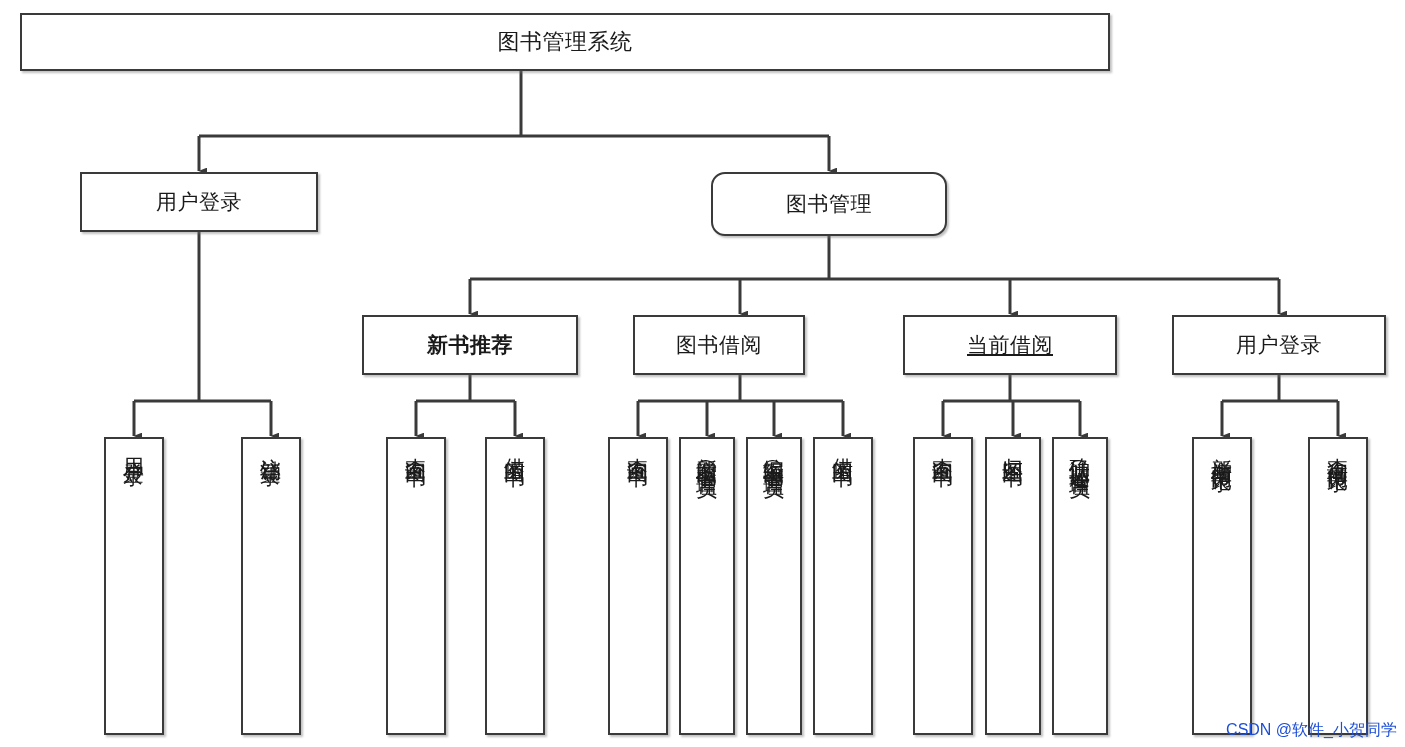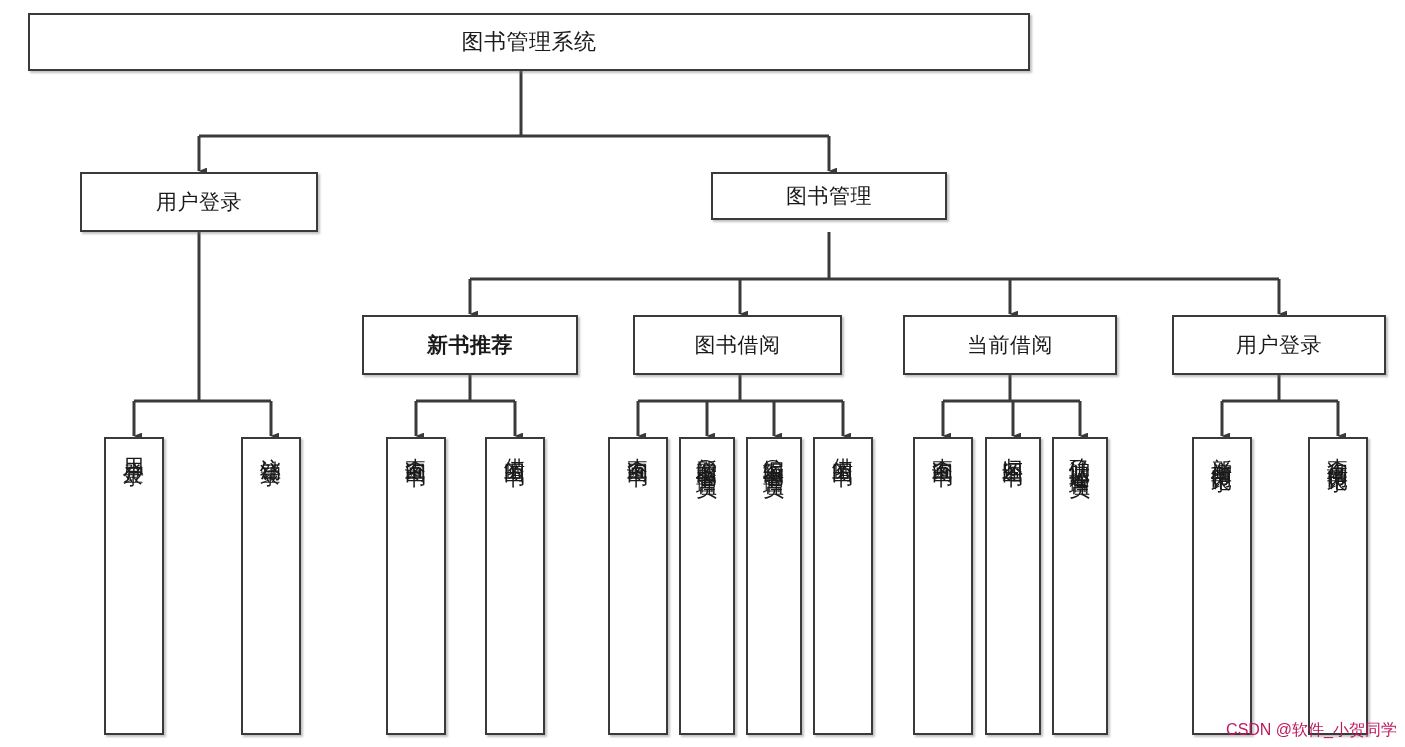--- a/index.html
+++ b/index.html
@@ -56,21 +56,21 @@
     letter-spacing: 3px;
     line-height: 1;
     white-space: nowrap;
     padding-top: 2px;
   }
   .watermark {
     position: absolute;
     right: 8px;
     bottom: 6px;
     font-size: 16px;
-    color: #be185d;
+    color: #1d4ed8;
     z-index: 5;
     white-space: nowrap;
   }
 </style>
 </head>
 <body>
 
 <div id="canvas">
   <svg id="edges" viewBox="0 0 1405 747" xmlns="http://www.w3.org/2000/svg">
     <defs>
@@ -109,36 +109,36 @@
         <line x1="1013" y1="401" x2="1013" y2="436" marker-end="url(#arrowhead)"></line>
         <line x1="1080" y1="401" x2="1080" y2="436" marker-end="url(#arrowhead)"></line>
         <line x1="1279" y1="375" x2="1279" y2="401"></line>
         <line x1="1222" y1="401" x2="1338" y2="401"></line>
         <line x1="1222" y1="401" x2="1222" y2="436" marker-end="url(#arrowhead)"></line>
         <line x1="1338" y1="401" x2="1338" y2="436" marker-end="url(#arrowhead)"></line>
       </g>
   </svg>
 
   <div id="nodes-layer">
-      <div class="node root" style="left: 20px; top: 13px; width: 1002px; height: 58px; margin-left: 8px;">
+      <div class="node root" style="left: 20px; top: 13px; width: 1090px; height: 58px;">
         <span class="node-label">图书管理系统</span>
       </div>
       <div class="node" style="left: 80px; top: 172px; width: 238px; height: 60px;">
         <span class="node-label">用户登录</span>
       </div>
-      <div class="node" style="left: 711px; top: 172px; width: 236px; height: 48px;">
+      <div class="node" style="left: 711px; top: 172px; width: 236px; height: 64px; border-radius: 14px;">
         <span class="node-label">图书管理</span>
       </div>
       <div class="node" style="left: 362px; top: 315px; width: 216px; height: 60px; font-weight: bold;">
         <span class="node-label">新书推荐</span>
       </div>
-      <div class="node" style="left: 633px; top: 315px; width: 209px; height: 60px;">
+      <div class="node" style="left: 633px; top: 315px; width: 172px; height: 60px;">
         <span class="node-label">图书借阅</span>
       </div>
-      <div class="node" style="left: 903px; top: 315px; width: 214px; height: 60px;">
+      <div class="node" style="left: 903px; top: 315px; width: 214px; height: 60px; text-decoration: underline;">
         <span class="node-label">当前借阅</span>
       </div>
       <div class="node" style="left: 1172px; top: 315px; width: 214px; height: 60px;">
         <span class="node-label">用户登录</span>
       </div>
       <div class="node leaf" style="left: 104px; top: 437px; width: 60px; height: 298px;">
         <span class="node-label">用户登录</span>
       </div>
       <div class="node leaf" style="left: 241px; top: 437px; width: 60px; height: 298px;">
         <span class="node-label">注销登录</span>

